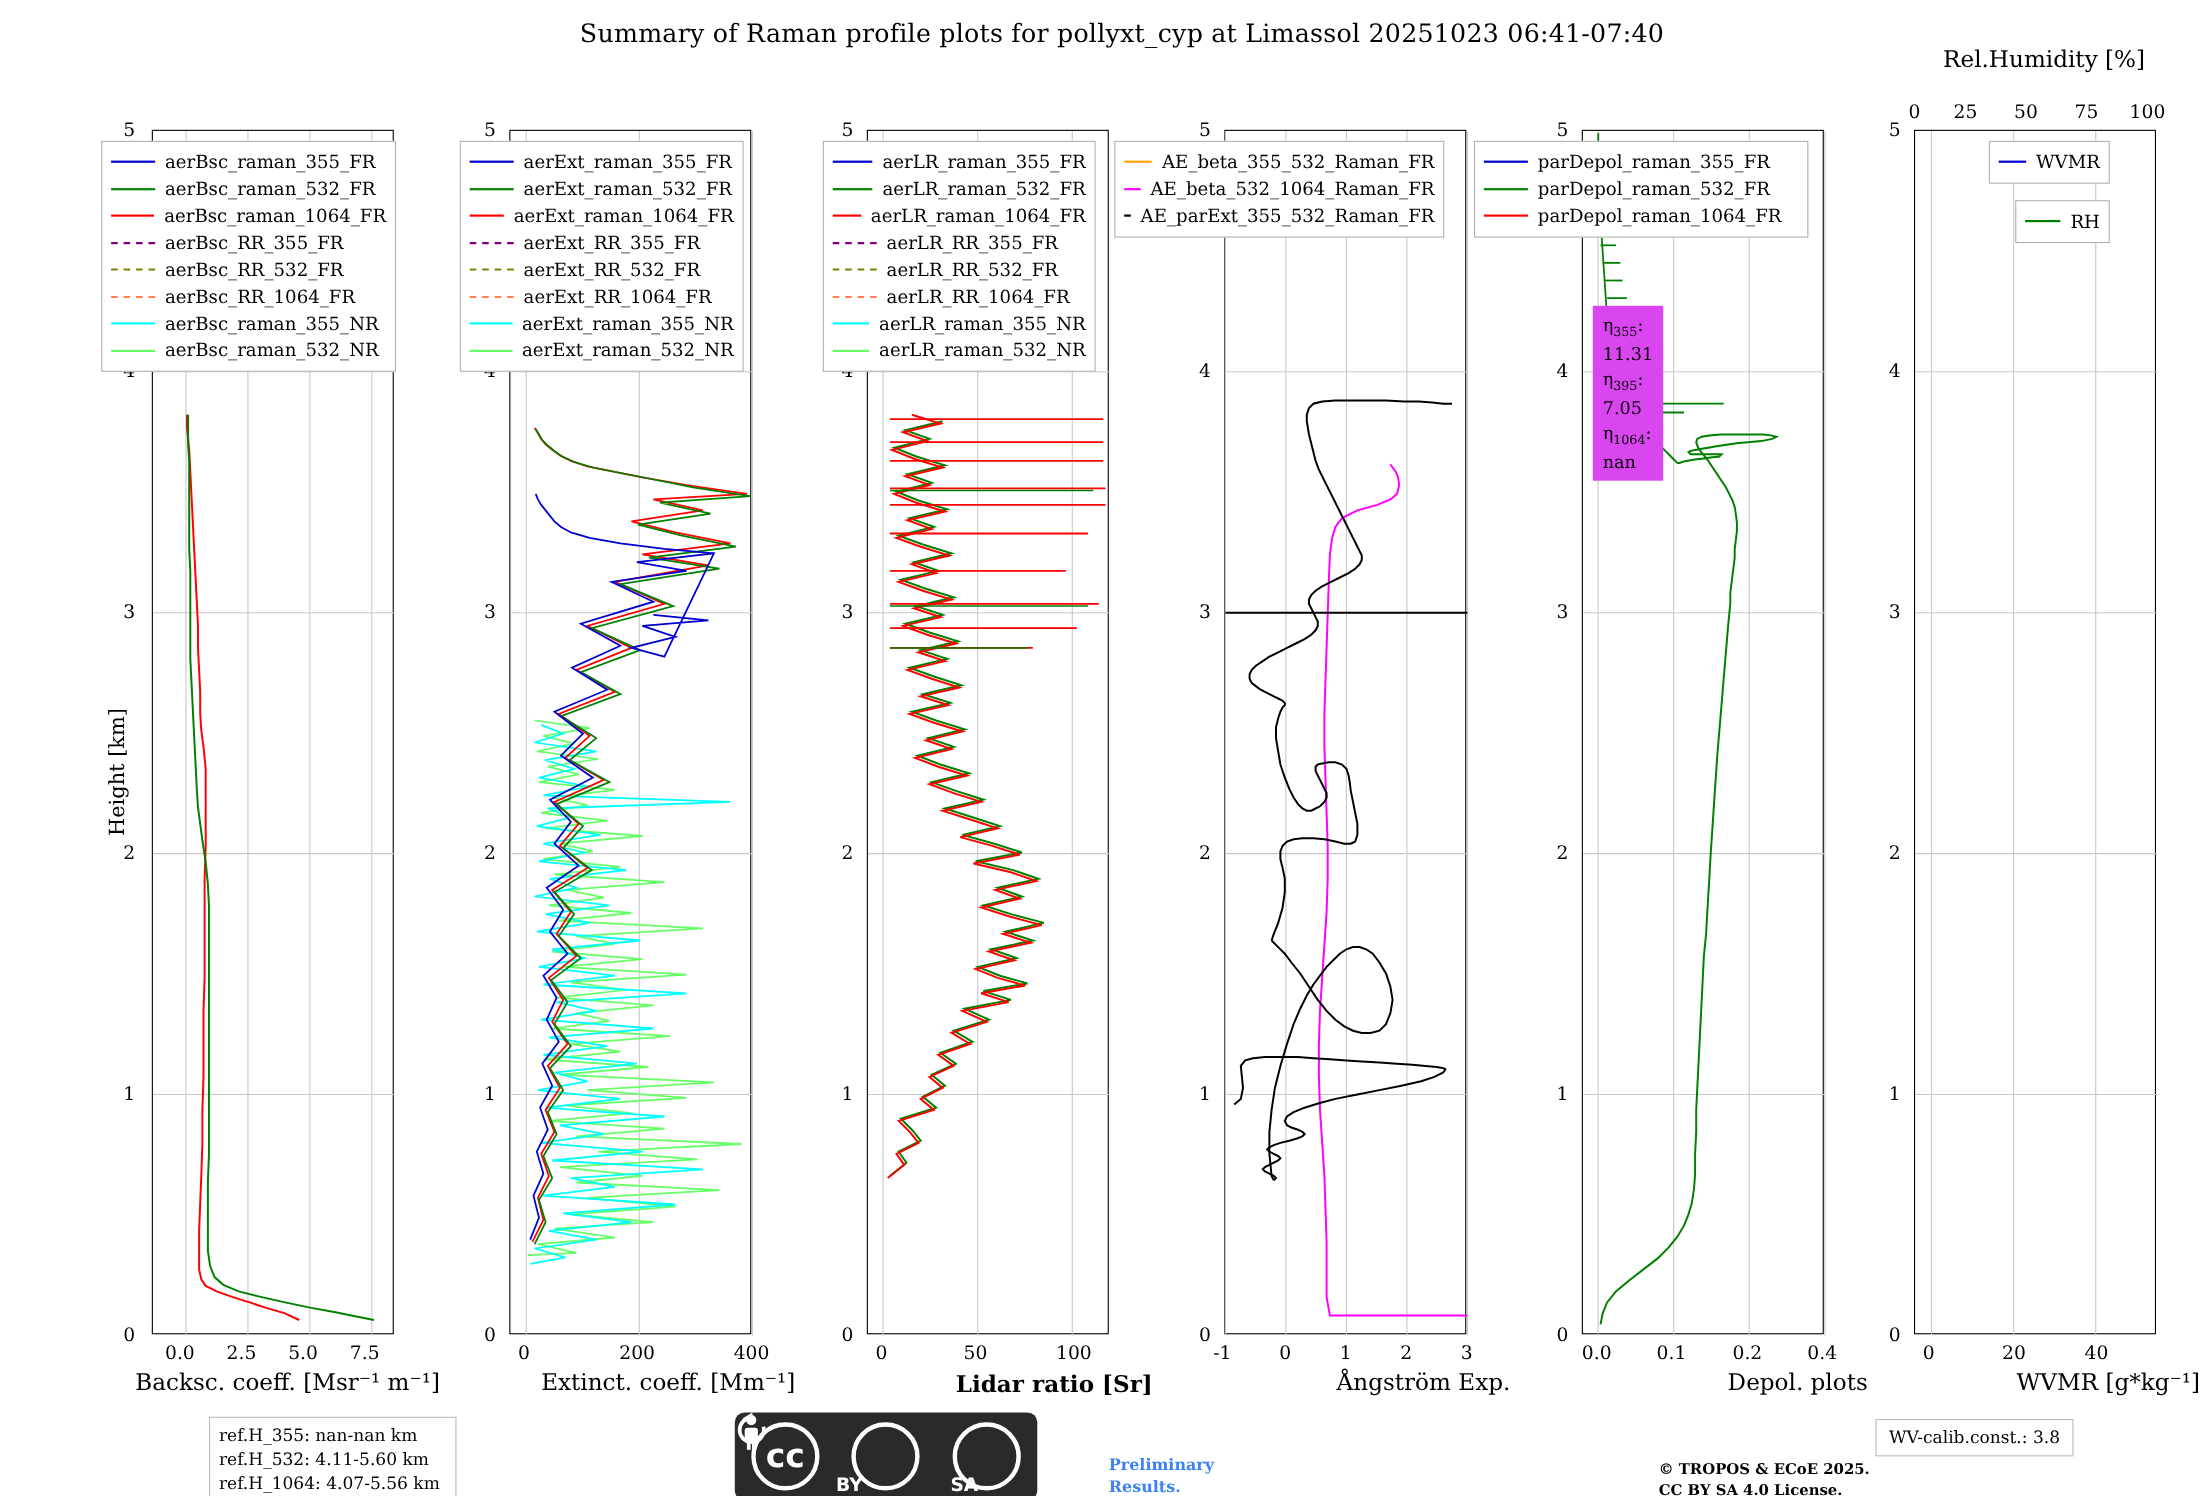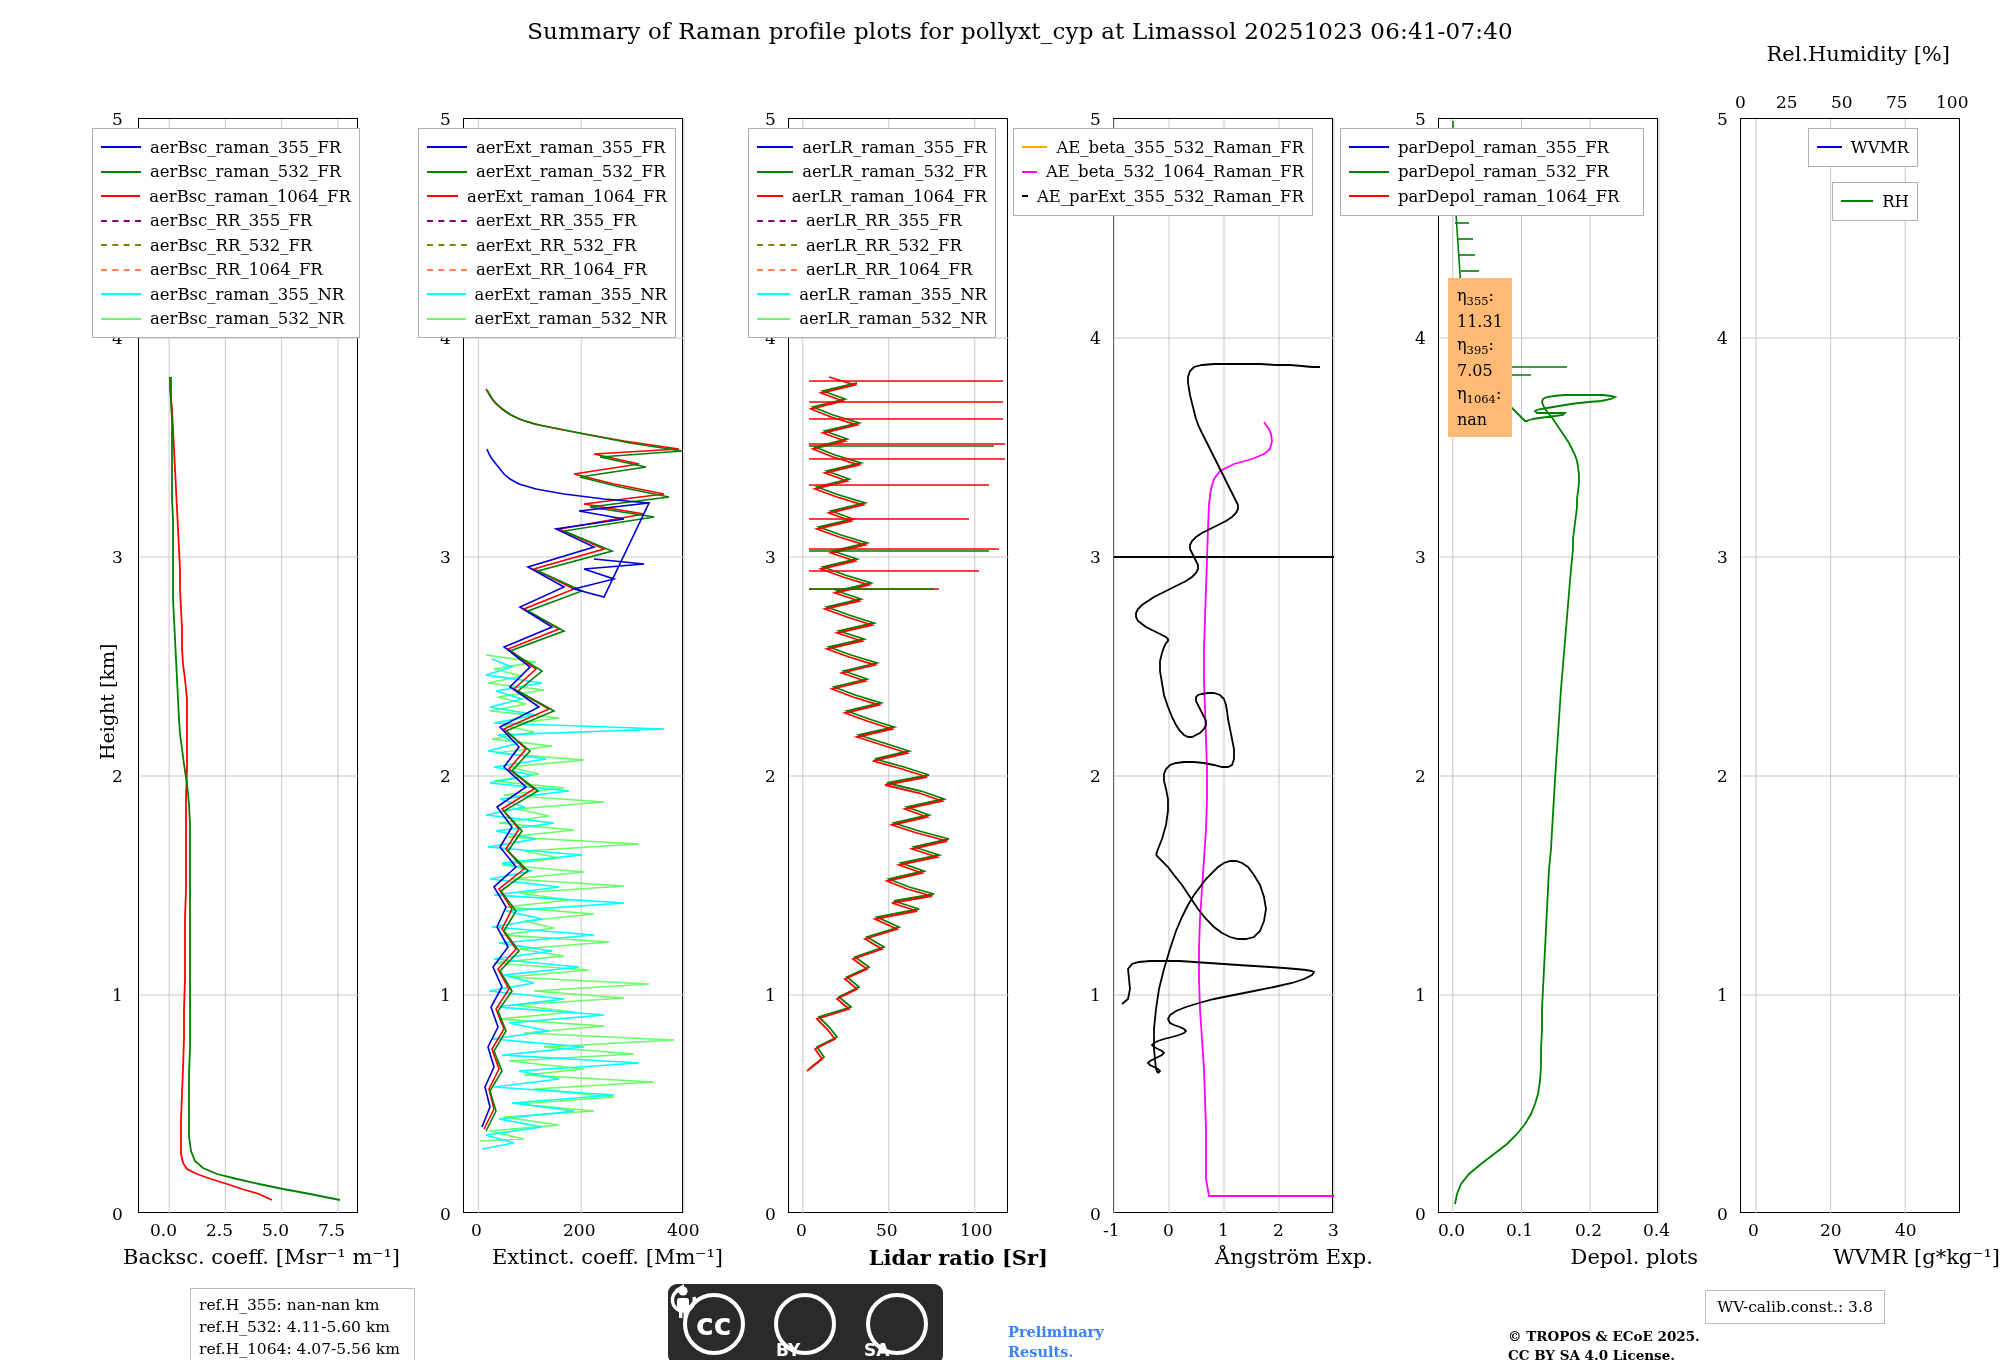--- a/index.html
+++ b/index.html
@@ -22,21 +22,21 @@
   .ylab{position:absolute;font-size:19px;transform:rotate(-90deg);transform-origin:left top;white-space:nowrap;}
   .xlab{position:absolute;font-size:21px;text-align:right;white-space:nowrap;}
   .legend{
     position:absolute;border:1px solid #b0b0b0;background:#fff;
     font-size:16.5px;padding:6px 8px 6px 8px;box-sizing:border-box;
   }
   .legend .row{display:flex;align-items:center;height:24.5px;}
   .legend .swatch{width:40px;height:0;border-top-width:2.2px;border-top-style:solid;margin-right:9px;}
   .legend .lbl{white-space:nowrap;}
   .annbox{
-    position:absolute;background:#fdba74;border:0;font-size:16px;padding:6px 9px;
+    position:absolute;background:#d946ef;border:0;font-size:16px;padding:6px 9px;
     line-height:1.45;
   }
   .annbox sub{font-size:11.5px;}
   .footbox{
     position:absolute;border:1px solid #bbb;background:#fff;font-size:15.5px;
     padding:5px 8px;line-height:1.42;box-sizing:border-box;
   }
   .redtext{position:absolute;color:#3b82f6;font-size:14.5px;font-weight:bold;line-height:1.35;}
   .copytext{position:absolute;font-size:13.5px;font-weight:bold;line-height:1.4;}
   .cc{
@@ -513,21 +513,21 @@
       <rect x="11" y="25" width="3.4" height="9" fill="#fff"></rect>
       <rect x="15.6" y="25" width="3.4" height="9" fill="#fff"></rect>
     </svg>
   </div>
   <div class="circ">
     <svg width="32" height="32" viewBox="0 0 32 32">
       <path d="M16 5 A11 11 0 1 0 26 13" stroke="#fff" stroke-width="3.4" fill="none"></path>
       <polygon points="16,0 16,11 7,5.5" fill="#fff"></polygon>
     </svg>
   </div>
-  <div class="cclabel" style="left:92px;margin-left:16px;">BY</div>
+  <div class="cclabel" style="left:92px;">BY</div>
   <div class="cclabel" style="left:196px;">SA</div>
 </div>
 
 <div class="redtext" style="left:1008px;top:1322px;">
   <div>Preliminary</div>
   <div>Results.</div>
 </div>
 
 <div class="copytext" style="left:1508px;top:1327px;">
   <div>© TROPOS &amp; ECoE 2025.</div>

